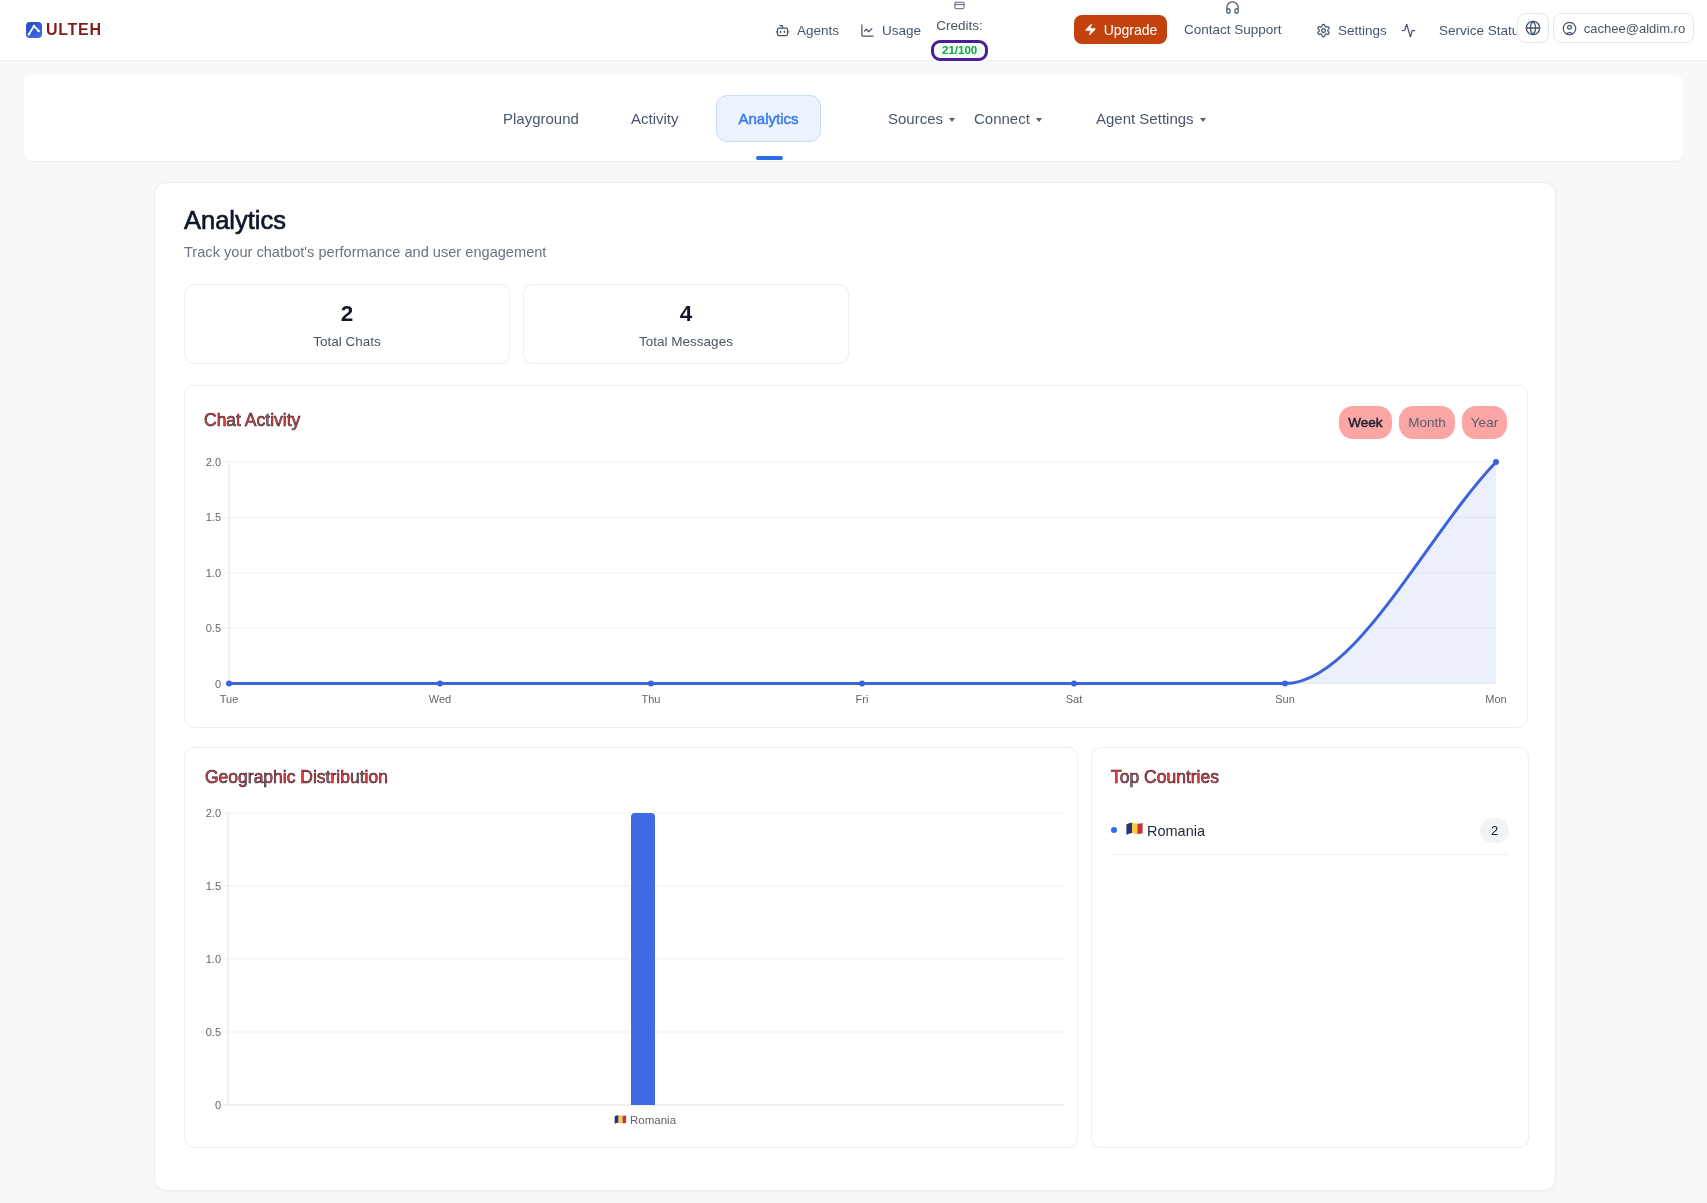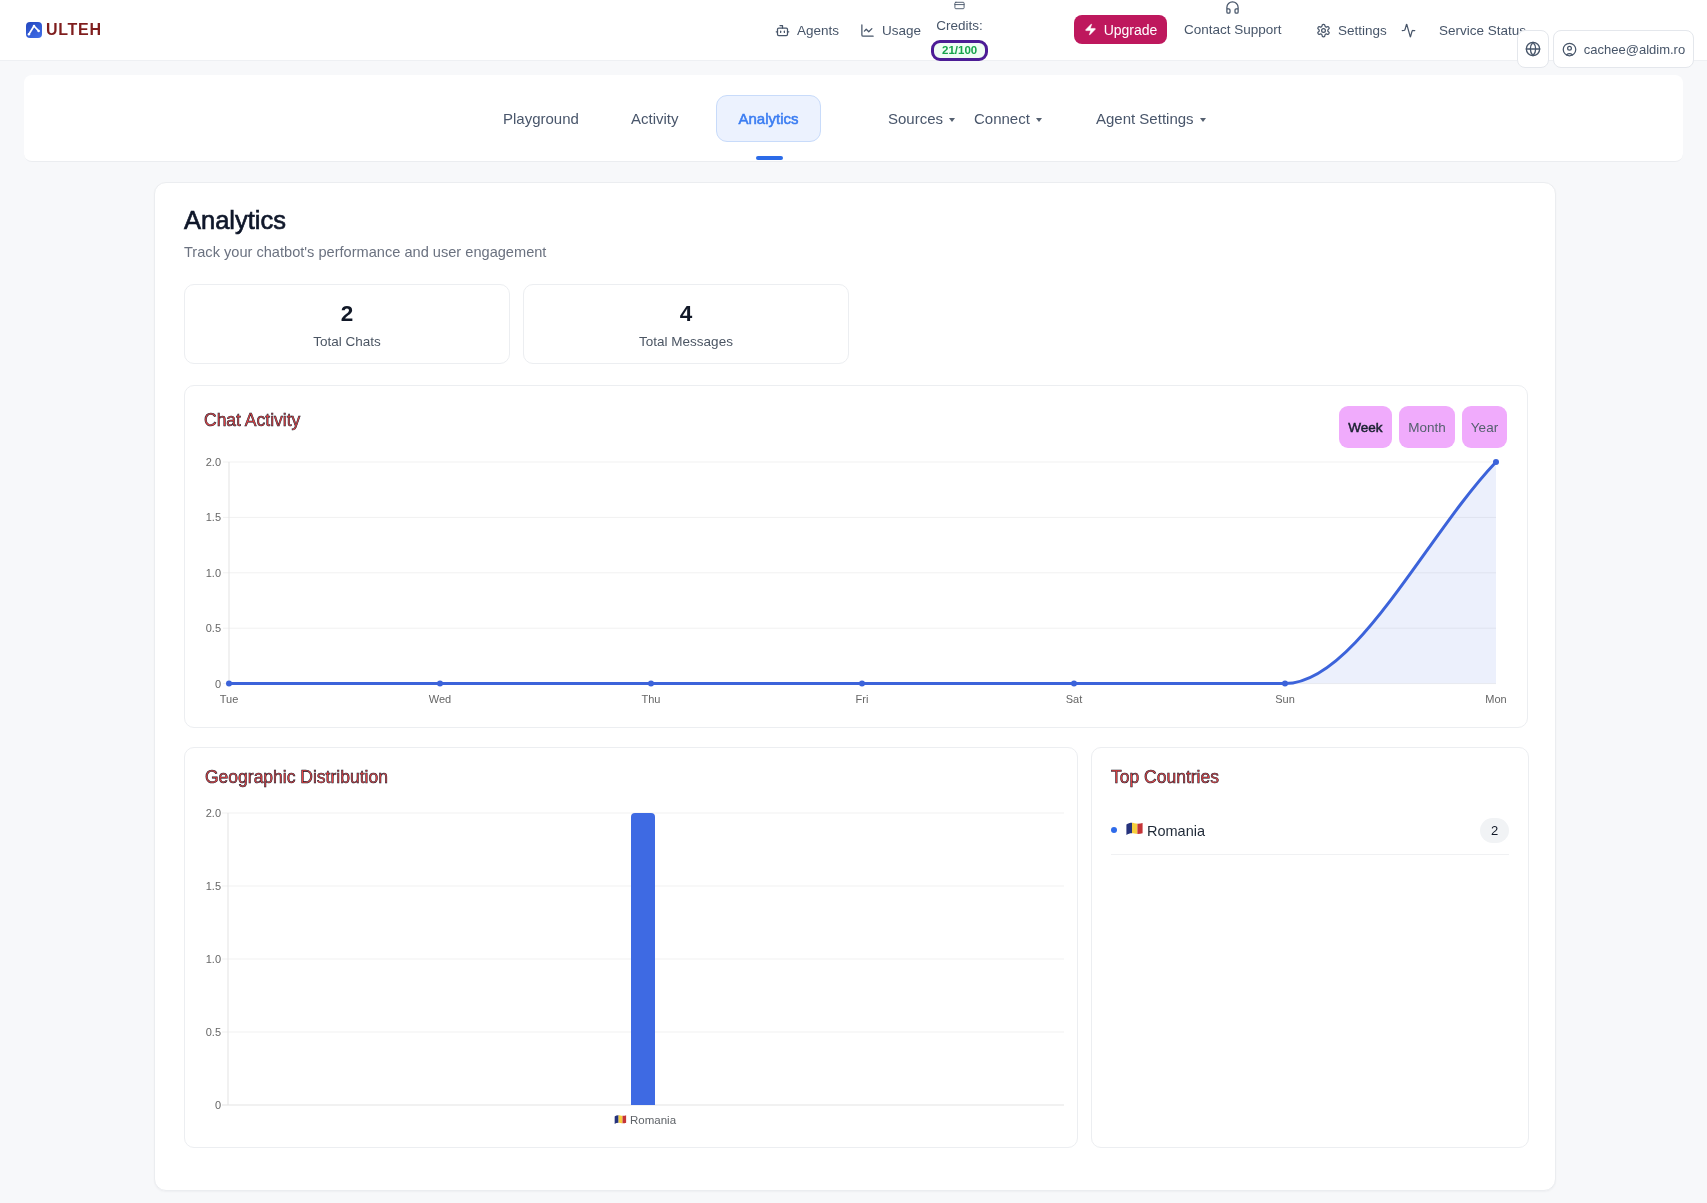--- a/index.html
+++ b/index.html
@@ -6,22 +6,22 @@
   html,body { width:1707px; height:1203px; background:#f7f8fa; font-family:"Liberation Sans", sans-serif; position:relative; overflow:hidden; }
   .abs { position:absolute; }
   svg.ic { display:block; }
 
   
   #header { position:absolute; left:0; top:0; width:1707px; height:61px; background:#fff; border-bottom:1px solid #eef0f3; }
   #logo { position:absolute; left:26px; top:22px; width:16px; height:16px; border-radius:4px; background:linear-gradient(145deg,#2346bd,#4270ea); }
   #logoname { position:absolute; left:46px; top:21px; font-size:16px; font-weight:bold; color:#7f1d1d; letter-spacing:.7px; }
   .hitem { position:absolute; top:0; height:61px; display:flex; align-items:center; gap:7px; color:#475569; font-size:13.5px; }
   .pill-green { display:inline-block; background:#f0fdf4; border:3px solid #4c1d95; color:#16a34a; font-size:11.5px; font-weight:bold; border-radius:9px; padding:1px 8px 2px; }
-  #upgrade { position:absolute; left:1074px; top:15px; width:93px; height:29px; background:#be185d; border-radius:8px; color:#fff; font-size:14px; display:flex; align-items:center; justify-content:center; gap:7px; }
-  .hbtn { position:absolute; top:30px; height:38px; border:1px solid #e4e7ec; border-radius:8px; background:#fff; display:flex; align-items:center; justify-content:center; color:#475569; }
+  #upgrade { position:absolute; left:1074px; top:15px; width:93px; height:29px; background:#c2410c; border-radius:8px; color:#fff; font-size:14px; display:flex; align-items:center; justify-content:center; gap:7px; }
+  .hbtn { position:absolute; top:13px; height:30px; border:1px solid #e4e7ec; border-radius:8px; background:#fff; display:flex; align-items:center; justify-content:center; color:#475569; }
 
   
   #nav { position:absolute; left:24px; top:75px; width:1659px; height:87px; background:#fff; border-radius:8px; border-bottom:1px solid #ebedf0; }
   .tab { position:absolute; top:75px; height:87px; display:flex; align-items:center; color:#49566b; font-size:15px; font-weight:500; gap:6px; }
   .caret { width:0; height:0; border-left:3.5px solid transparent; border-right:3.5px solid transparent; border-top:4px solid #556070; margin-top:3px; }
   #tab-active { position:absolute; left:716px; top:95px; width:105px; height:47px; background:#ecf2fe; border:1px solid #c8dbfa; border-radius:11px; color:#3b7df2; font-size:15px; font-weight:normal; -webkit-text-stroke:0.55px #3b7df2; display:flex; align-items:center; justify-content:center; }
   #tab-underline { position:absolute; left:756px; top:156px; width:27px; height:4px; border-radius:2px; background:#2b6be8; }
 
   
   #main { position:absolute; left:154px; top:182px; width:1402px; height:1009px; background:#fff; border:1px solid #ebedf0; border-radius:12px; box-shadow:0 1px 2px rgba(16,24,40,.04); }
@@ -31,21 +31,21 @@
   .statcard { position:absolute; top:284px; width:326px; height:80px; border:1px solid #eceef1; border-radius:10px; background:#fff; text-align:center; }
   .statnum { font-size:22.5px; font-weight:bold; color:#111827; margin-top:16px; }
   .statlab { font-size:13.5px; color:#4b5563; margin-top:7px; }
 
   .card { position:absolute; background:#fff; border:1px solid #eceef1; border-radius:10px; }
   #chatcard { left:184px; top:385px; width:1344px; height:343px; }
   #geocard  { left:184px; top:747px; width:894px; height:401px; }
   #topcard  { left:1091px; top:747px; width:438px; height:401px; }
   .cardtitle { position:absolute; font-size:17.5px; font-weight:normal; -webkit-text-stroke:0.55px #111827; color:#ef4444; }
 
-  .seg { position:absolute; top:406px; height:42px; background:#f0abfc; border-radius:9px; display:flex; align-items:center; justify-content:center; font-size:13.5px; color:#54606e; }
+  .seg { position:absolute; top:406px; height:33px; background:#fca5a5; border-radius:14px; display:flex; align-items:center; justify-content:center; font-size:13.5px; color:#54606e; }
   .seg.active { color:#1a2230; -webkit-text-stroke:0.5px #1a2230; }
 
   
   #tc-dot { position:absolute; left:1111px; top:827px; width:6px; height:6px; border-radius:50%; background:#2f6bea; }
   #tc-name { position:absolute; left:1147px; top:823px; font-size:14.5px; color:#1f2937; }
   #tc-badge { position:absolute; left:1480px; top:818px; width:29px; height:25px; background:#f1f3f5; border-radius:13px; font-size:13px; color:#111827; display:flex; align-items:center; justify-content:center; }
   #tc-div { position:absolute; left:1111px; top:854px; width:398px; height:1px; background:#f0f1f3; }
 </style>
 </head>
 <body>

